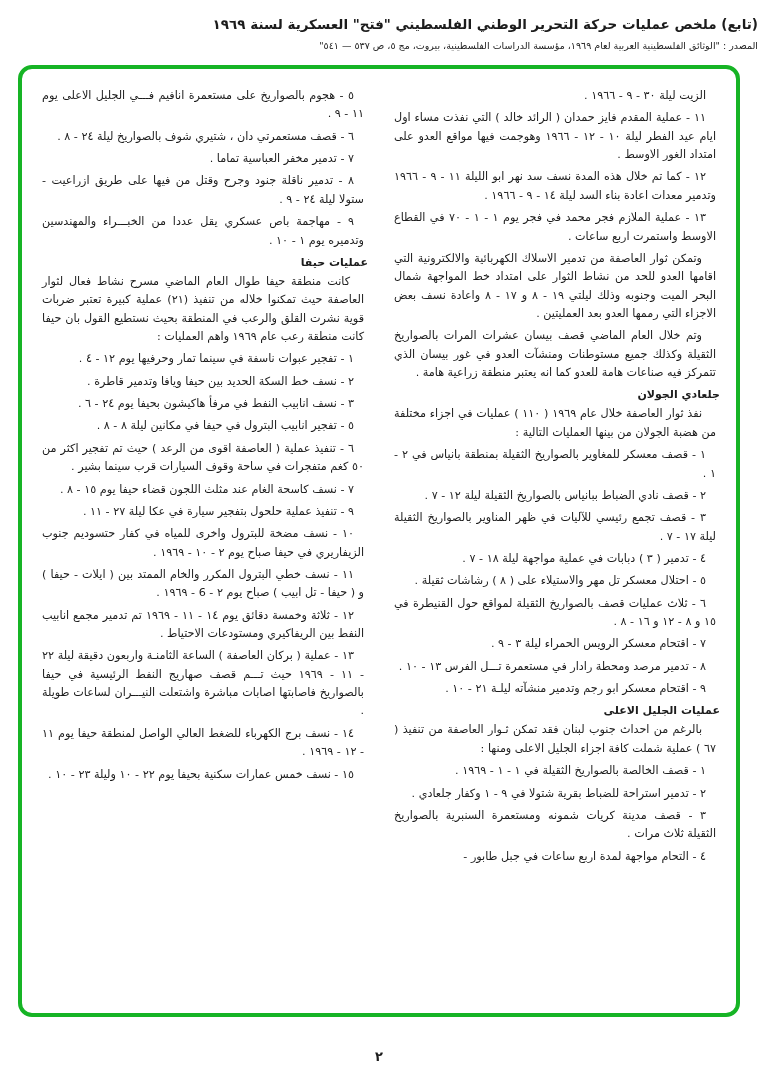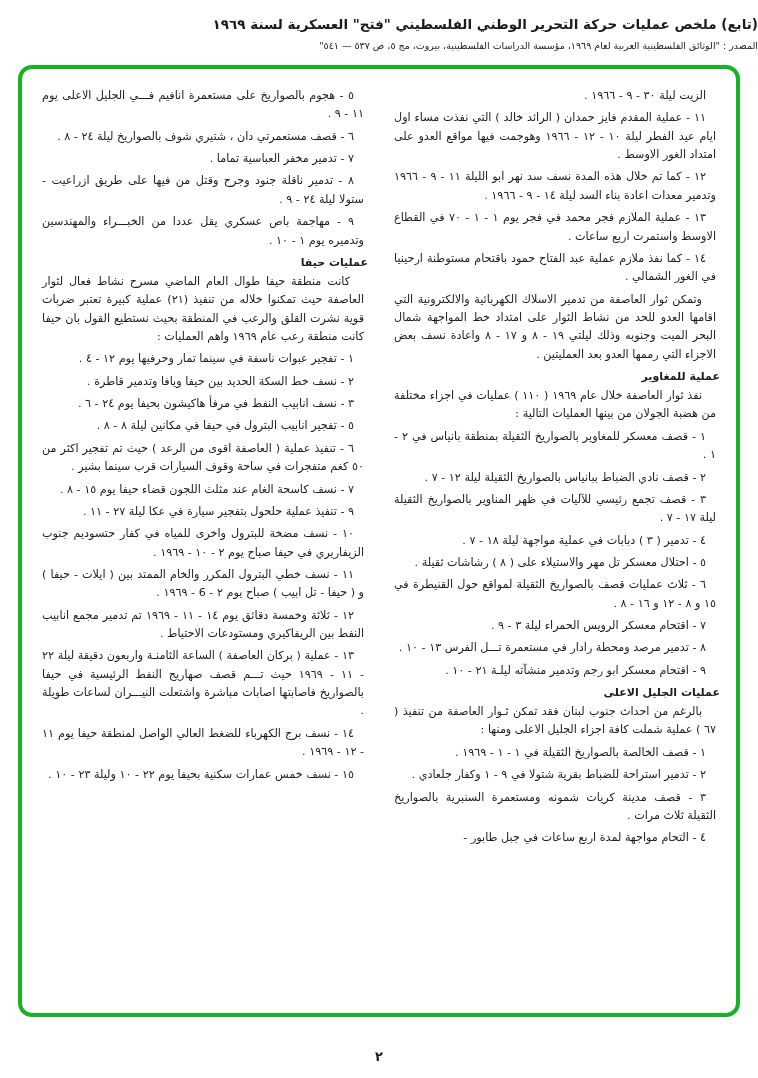--- a/index.html
+++ b/index.html
@@ -92,23 +92,23 @@
     <div class="doc-source">المصدر : "الوثائق الفلسطينية العربية لعام ١٩٦٩، مؤسسة الدراسات الفلسطينية، بيروت، مج ٥، ص ٥٣٧ — ٥٤١"</div>
   </div>
 
   <div class="content-frame" style="border-color: rgb(22, 180, 37);">
     <div class="columns">
       <div class="column">
           <p class="block item">الزيت ليلة ٣٠ - ٩ - ١٩٦٦ .</p>
           <p class="block item">١١ - عملية المقدم فايز حمدان ( الرائد خالد ) التي نفذت مساء اول ايام عيد الفطر ليلة ١٠ - ١٢ - ١٩٦٦ وهوجمت فيها مواقع العدو على امتداد الغور الاوسط .</p>
           <p class="block item">١٢ - كما تم خلال هذه المدة نسف سد نهر ابو الليلة ١١ - ٩ - ١٩٦٦ وتدمير معدات اعادة بناء السد ليلة ١٤ - ٩ - ١٩٦٦ .</p>
           <p class="block item">١٣ - عملية الملازم فجر محمد في فجر يوم ١ - ١ - ٧٠ في القطاع الاوسط واستمرت اربع ساعات .</p>
-          <p class="block item">١٤ - كما نفذ ملازم عملية عبد الفتاح حمود باقتحام مستوطنة ارحينيا في الغور الشمالي .</p>
           <p class="block paragraph">وتمكن ثوار العاصفة من تدمير الاسلاك الكهربائية والالكترونية التي اقامها العدو للحد من نشاط الثوار على امتداد خط المواجهة شمال البحر الميت وجنوبه وذلك ليلتي ١٩ - ٨ و ١٧ - ٨ واعادة نسف بعض الاجزاء التي رممها العدو بعد العمليتين .</p>
-          <p class="block section">عملية للمغاوير</p>
+          <p class="block paragraph">وتم خلال العام الماضي قصف بيسان عشرات المرات بالصواريخ الثقيلة وكذلك جميع مستوطنات ومنشآت العدو في غور بيسان الذي تتمركز فيه صناعات هامة للعدو كما انه يعتبر منطقة زراعية هامة .</p>
+          <p class="block section">جلعادي الجولان</p>
           <p class="block paragraph">نفذ ثوار العاصفة خلال عام ١٩٦٩ ( ١١٠ ) عمليات في اجزاء مختلفة من هضبة الجولان من بينها العمليات التالية :</p>
           <p class="block item">١ - قصف معسكر للمغاوير بالصواريخ الثقيلة بمنطقة بانياس في ٢ - ١ .</p>
           <p class="block item">٢ - قصف نادي الضباط ببانياس بالصواريخ الثقيلة ليلة ١٢ - ٧ .</p>
           <p class="block item">٣ - قصف تجمع رئيسي للآليات في ظهر المناوير بالصواريخ الثقيلة ليلة ١٧ - ٧ .</p>
           <p class="block item">٤ - تدمير ( ٣ ) دبابات في عملية مواجهة ليلة ١٨ - ٧ .</p>
           <p class="block item">٥ - احتلال معسكر تل مهر والاستيلاء على ( ٨ ) رشاشات ثقيلة .</p>
           <p class="block item">٦ - ثلاث عمليات قصف بالصواريخ الثقيلة لمواقع حول القنيطرة في ١٥ و ٨ - ١٢ و ١٦ - ٨ .</p>
           <p class="block item">٧ - اقتحام معسكر الرويس الحمراء ليلة ٣ - ٩ .</p>
           <p class="block item">٨ - تدمير مرصد ومحطة رادار في مستعمرة تـــل الفرس ١٣ - ١٠ .</p>
           <p class="block item">٩ - اقتحام معسكر ابو رجم وتدمير منشآته ليلـة ٢١ - ١٠ .</p>

